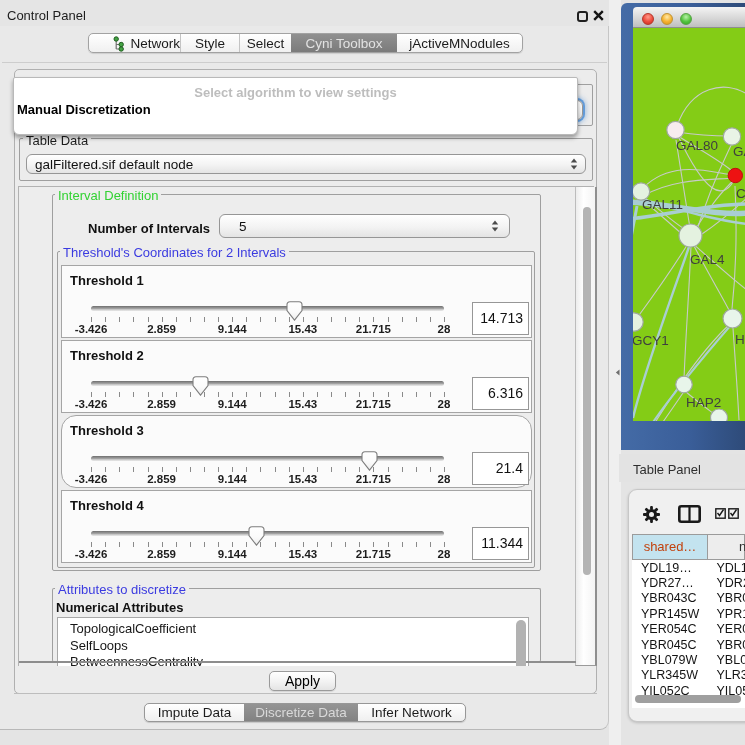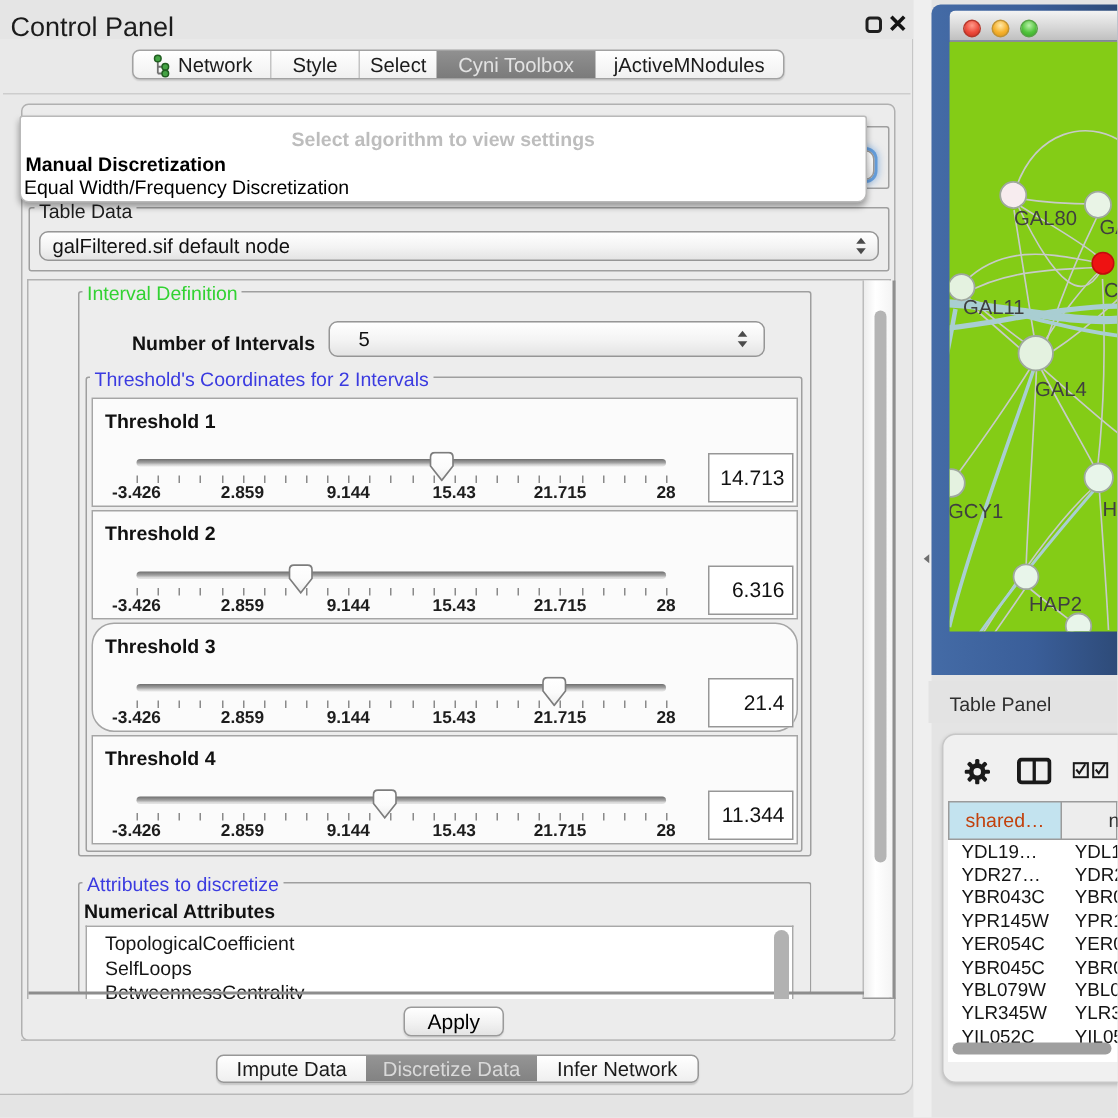--- a/index.html
+++ b/index.html
@@ -3,21 +3,21 @@
 <meta charset="utf-8">
 <style>
 * { margin:0; padding:0; box-sizing:border-box; }
 html,body { width:745px; height:745px; overflow:hidden; }
 body { font-family:"Liberation Sans", sans-serif; background:#e4e4e4; position:relative; }
 .abs { position:absolute; }
 
 
 #cpwin { left:0; top:0; width:609px; height:730px; background:#e9e9e9;
   border-right:1px solid #c6c6c6; border-bottom:1px solid #b8b8b8; border-radius:0 0 9px 0; }
-#cptitle { left:7px; top:8px; font-size:18px; color:#1c1c1c; }
+#cptitle { left:7px; top:8px; font-size:13px; color:#1c1c1c; }
 #floaticon { left:577px; top:11px; width:11px; height:11px; border:2px solid #1f1f1f; border-radius:3px; }
 #outertop { left:2px; top:62px; width:605px; height:1px; background:#cdcdcd; }
 
 
 #toptabs { left:88px; top:33px; height:20px; display:flex; border:1px solid #a2a2a2;
   border-radius:5px; background:linear-gradient(#ffffff,#f0f0f0); overflow:hidden;
   box-shadow:0 1px 1px rgba(0,0,0,0.12); }
 #toptabs .seg { display:flex; align-items:center; justify-content:center; font-size:13.5px;
   color:#1b1b1b; white-space:nowrap; }
 #toptabs .sep { width:1px; background:#c4c4c4; }
@@ -121,21 +121,21 @@
 <div id="cptitle" class="abs">Control Panel</div>
 <div id="floaticon" class="abs"></div>
 <svg class="abs" style="left:593px; top:10px;" width="11" height="11" viewBox="0 0 11 11">
   <path d="M1.2 1.2 L9.8 9.8 M9.8 1.2 L1.2 9.8" stroke="#141414" stroke-width="2.4"></path>
 </svg>
 <div id="outertop" class="abs"></div>
 
 <div id="innerpanel" class="abs"></div>
 
 <div id="toptabs" class="abs">
-  <div class="seg" style="width:91px;">
+  <div class="seg" style="width:91px;justify-content:flex-end;">
     <svg width="13" height="17" viewBox="0 0 13 17" style="margin-right:5px;">
       <path d="M4.2 6 V14 M4.2 9.5 H8.6 M4.2 14 H8.6" stroke="#707070" stroke-width="1.2" fill="none"></path>
       <circle cx="4.2" cy="4" r="2.2" fill="#44a344" stroke="#205e20" stroke-width="1"></circle>
       <circle cx="9.2" cy="9.5" r="2.2" fill="#44a344" stroke="#205e20" stroke-width="1"></circle>
       <circle cx="9.2" cy="14" r="2.2" fill="#44a344" stroke="#205e20" stroke-width="1"></circle>
     </svg>
     Network</div>
   <div class="sep"></div>
   <div class="seg" style="width:58px;">Style</div>
   <div class="sep"></div>
@@ -382,21 +382,20 @@
 
 <div id="bottabs" class="abs">
   <div class="seg" style="width:99px;">Impute Data</div>
   <div class="seg sel" style="width:114px;">Discretize Data</div>
   <div class="seg" style="width:107px;">Infer Network</div>
 </div>
 
 <div id="popup" class="abs">
   <div class="hint">Select algorithm to view settings</div>
   <div class="it1">Manual Discretization</div>
-  <div class="it2">Equal Width/Frequency Discretization</div>
 </div>
 
 <div class="abs" style="left:609px;top:0;width:12px;height:745px;background:#efefef;"></div>
 <svg class="abs" style="left:615px;top:369px;" width="5" height="7" viewBox="0 0 5 7">
     <path d="M4.5 0.5 L0.8 3.5 L4.5 6.5 Z" fill="#6f6f6f"></path>
   </svg>
 <div id="netwin" class="abs"></div>
 <div id="nettitle" class="abs"></div>
 <div id="tlr" class="tl abs"></div>
 <div id="tly" class="tl abs"></div>

